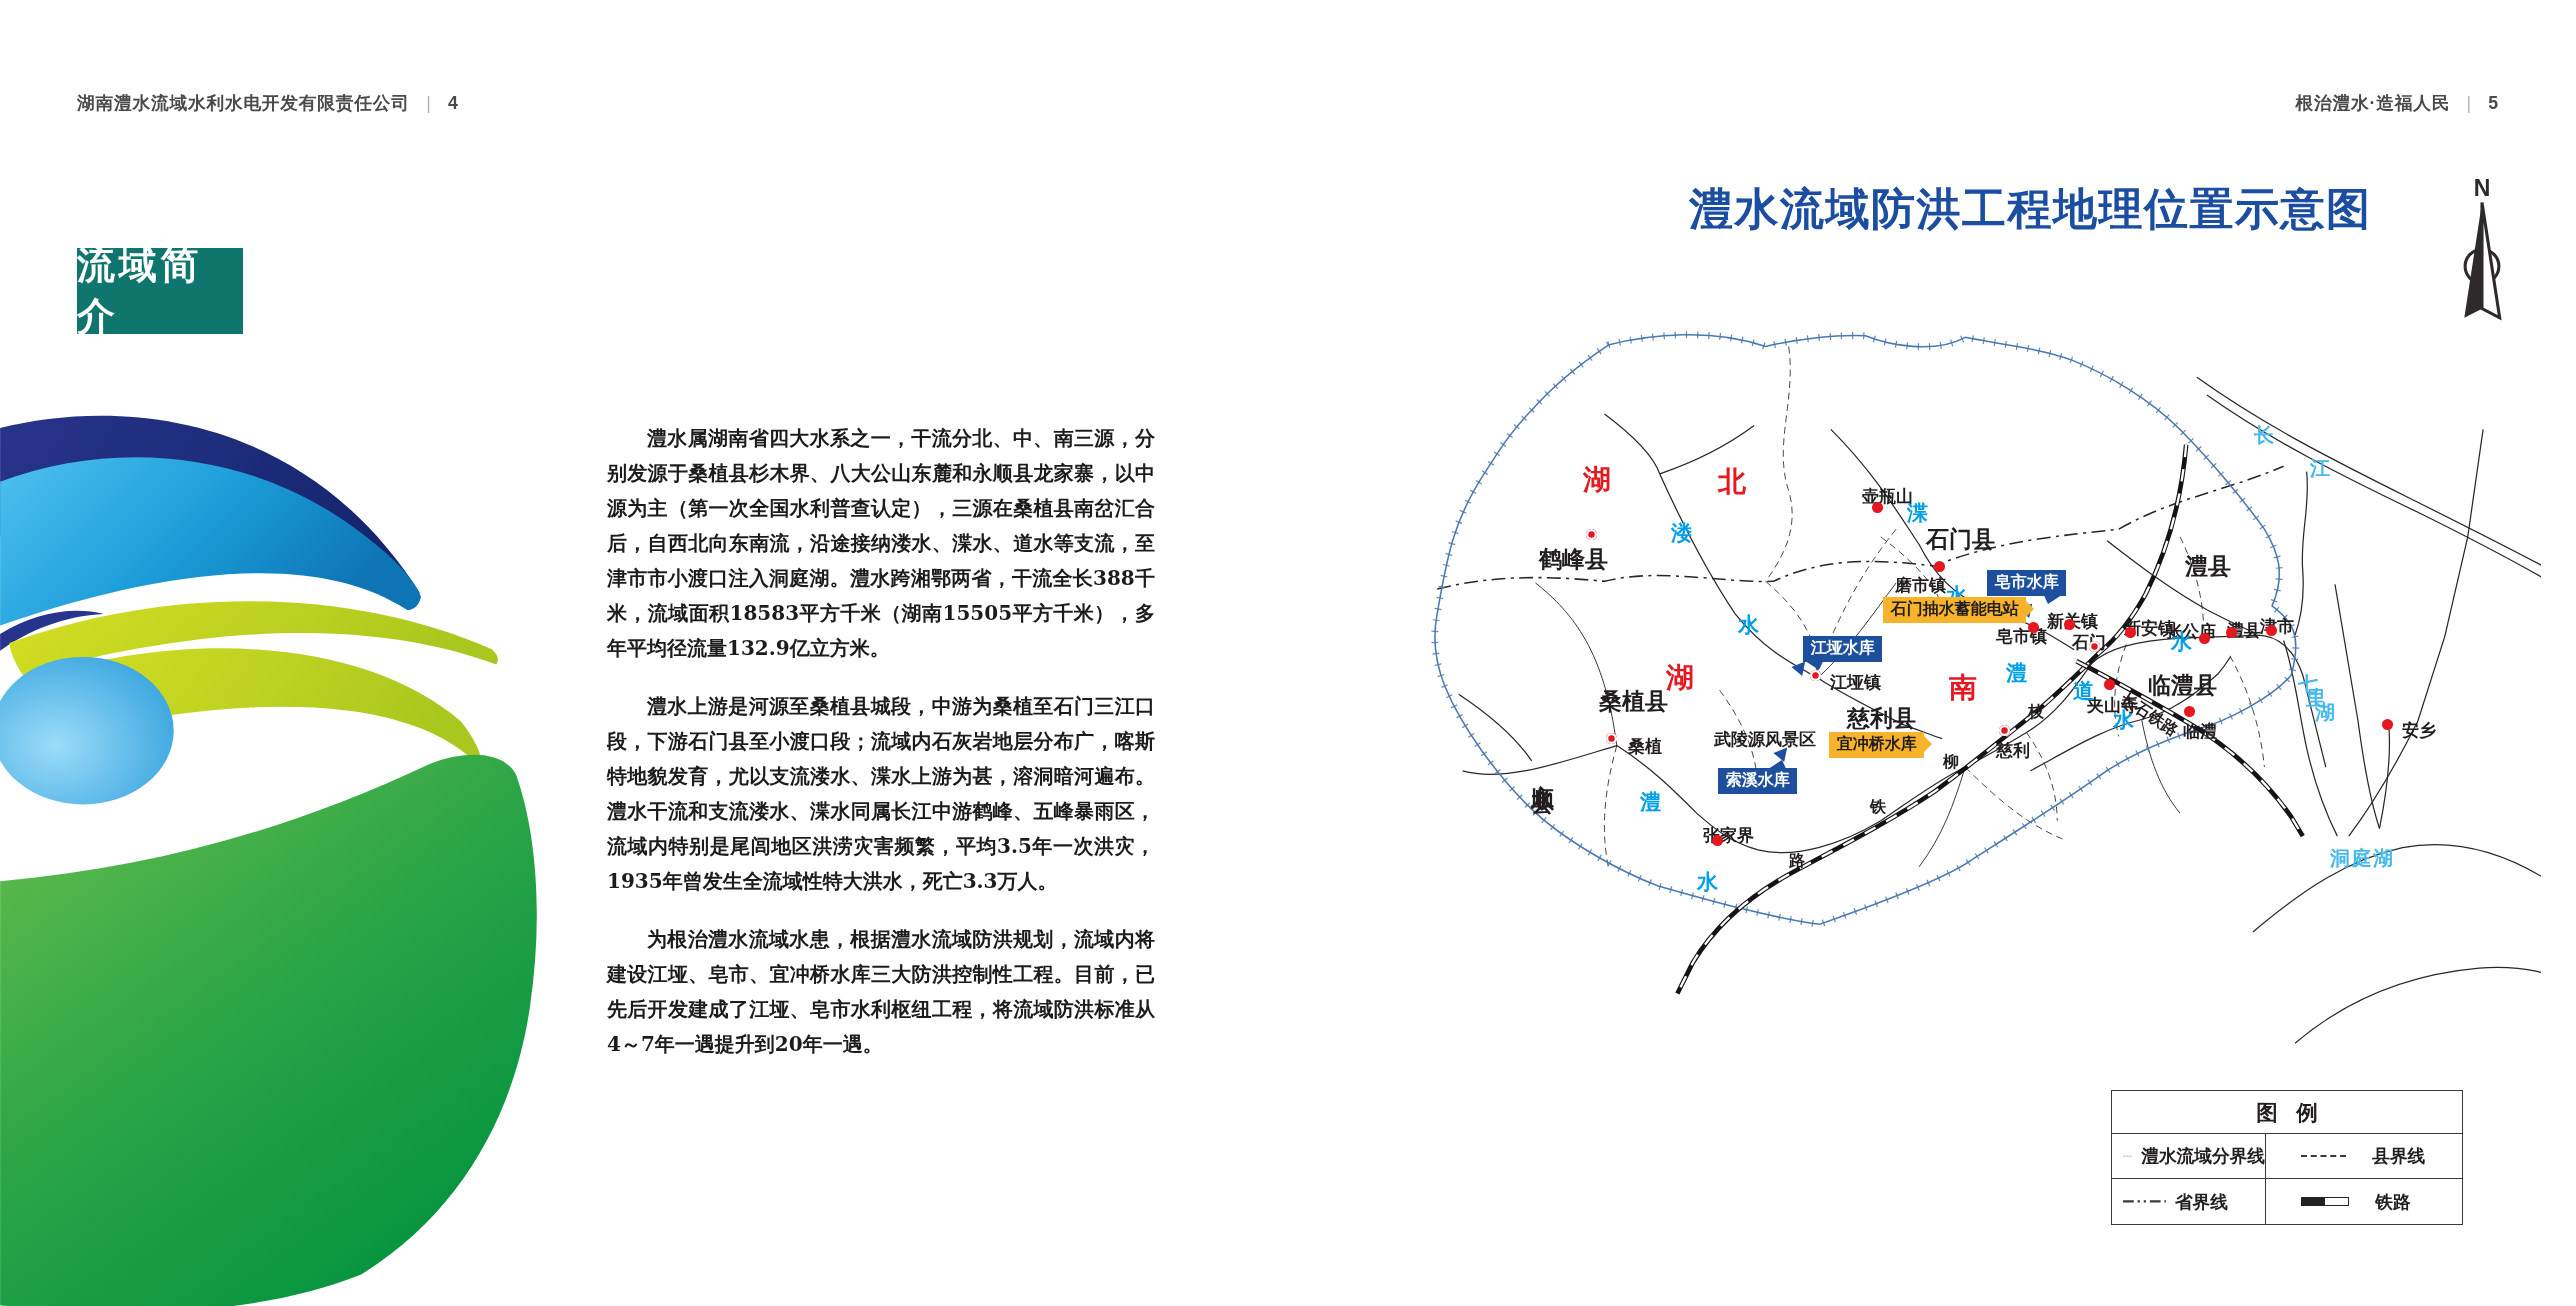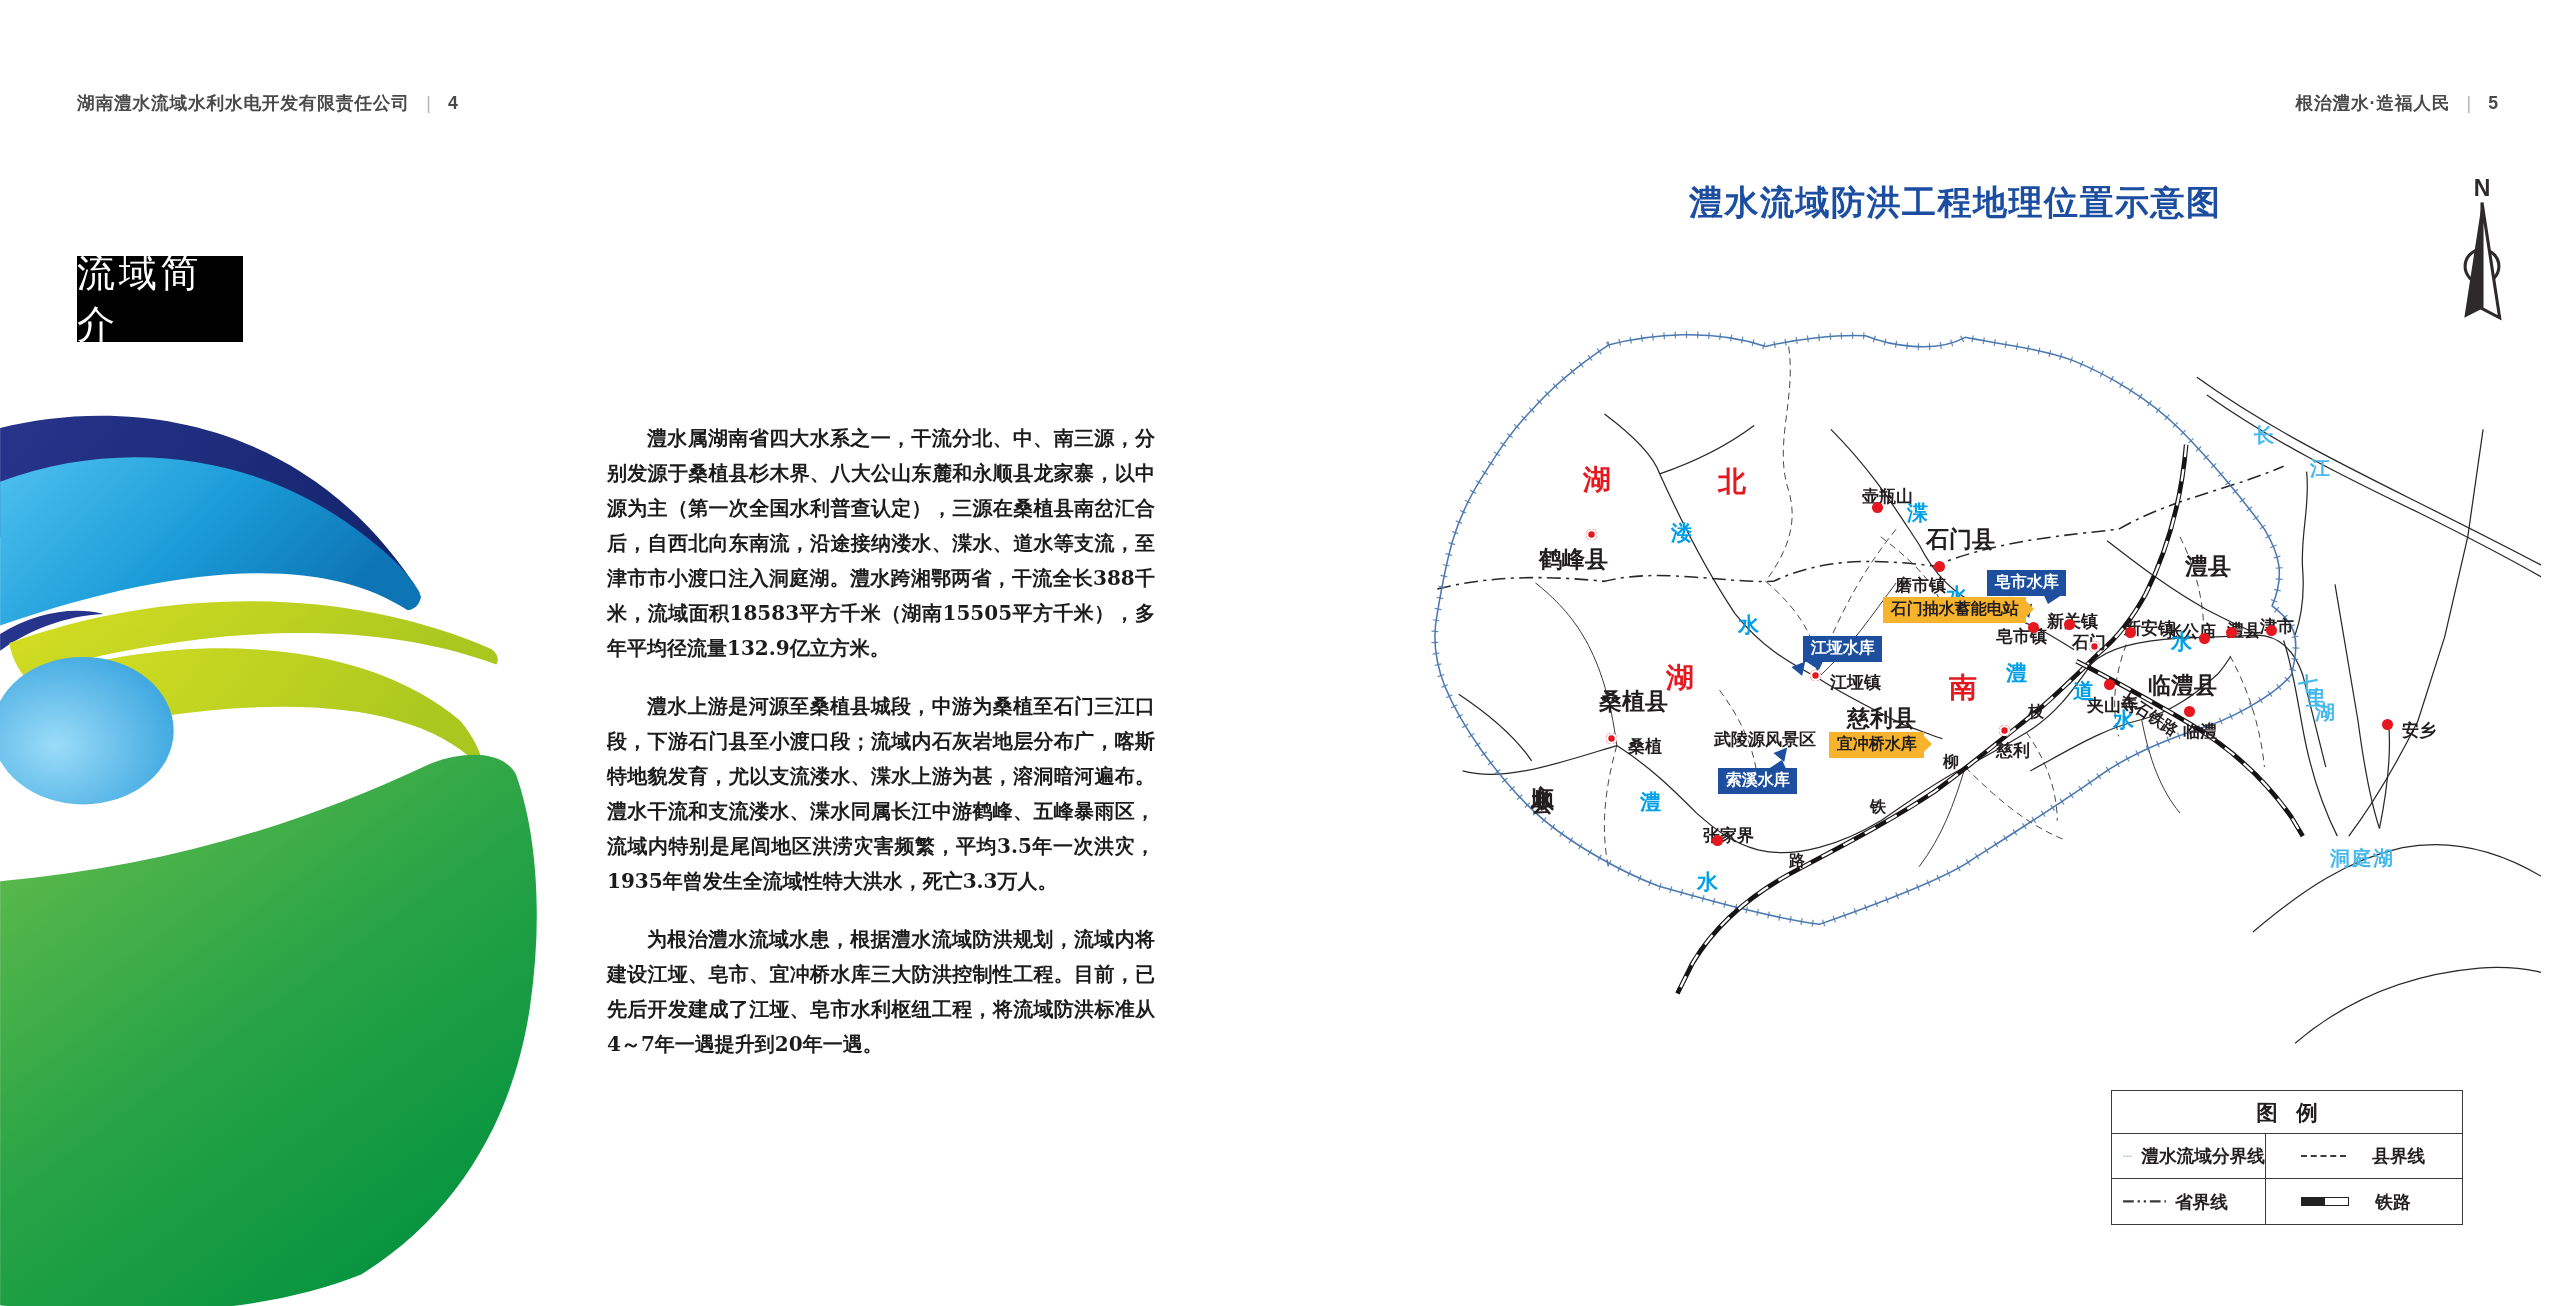--- a/index.html
+++ b/index.html
@@ -5,30 +5,30 @@
   html,body{margin:0;padding:0;background:#fff;}
   #spread{position:relative;width:2576px;height:1306px;background:#ffffff;overflow:hidden;
           font-family:"Liberation Sans","DejaVu Sans",sans-serif;}
   
   .hdr{position:absolute;top:91px;font-size:17.7px;font-weight:bold;color:#4a4a4a;letter-spacing:0.8px;white-space:nowrap;}
   .hdr .sep{color:#b5b5b5;font-weight:normal;margin:0 10.7px;}
   .hdr .pg{color:#4a4a4a;}
   #header-left{left:77px;}
   #header-right{right:77px;}
   
-  #section-title{position:absolute;left:77px;top:256px;width:166px;height:86px;background:#000000;
-    color:#fff;display:flex;align-items:center;justify-content:center;font-size:38px;font-weight:normal;letter-spacing:3.8px;}
+  #section-title{position:absolute;left:77px;top:248px;width:166px;height:86px;background:#0f766e;
+    color:#fff;display:flex;align-items:center;justify-content:center;font-size:38px;font-weight:bold;letter-spacing:3.8px;}
   
   #body-text{position:absolute;left:607px;top:421px;width:548px;color:#1c1c1c;
     font-family:"DejaVu Serif","Liberation Serif",serif;font-weight:700;
     font-size:20px;line-height:35px;text-align:justify;}
   #body-text p{margin:0 0 23px 0;text-indent:2em;}
   
   #map-title{position:absolute;left:1689px;top:180px;width:537px;text-align:left;
-    font-size:34px;font-weight:bold;color:#1b4da0;letter-spacing:1.5px;white-space:nowrap;}
+    font-size:44px;font-weight:bold;color:#1b4da0;letter-spacing:1.5px;white-space:nowrap;}
   
   #compass{position:absolute;left:2455px;top:175px;width:54px;height:154px;}
   #compass .n{position:absolute;left:50%;top:0;transform:translateX(-50%);font-size:23px;font-weight:bold;color:#2e2a2b;}
   
   #map-lines{position:absolute;left:1420px;top:322px;}
   
   .ml{position:absolute;transform-origin:left top;white-space:nowrap;}
   .ml.province{font-size:28px;font-weight:bold;color:#e5171f;letter-spacing:1.5px;}
   .ml.county{font-size:23px;font-weight:bold;color:#221e1f;}
   .ml.county.vert{writing-mode:vertical-rl;letter-spacing:4.6px;}

